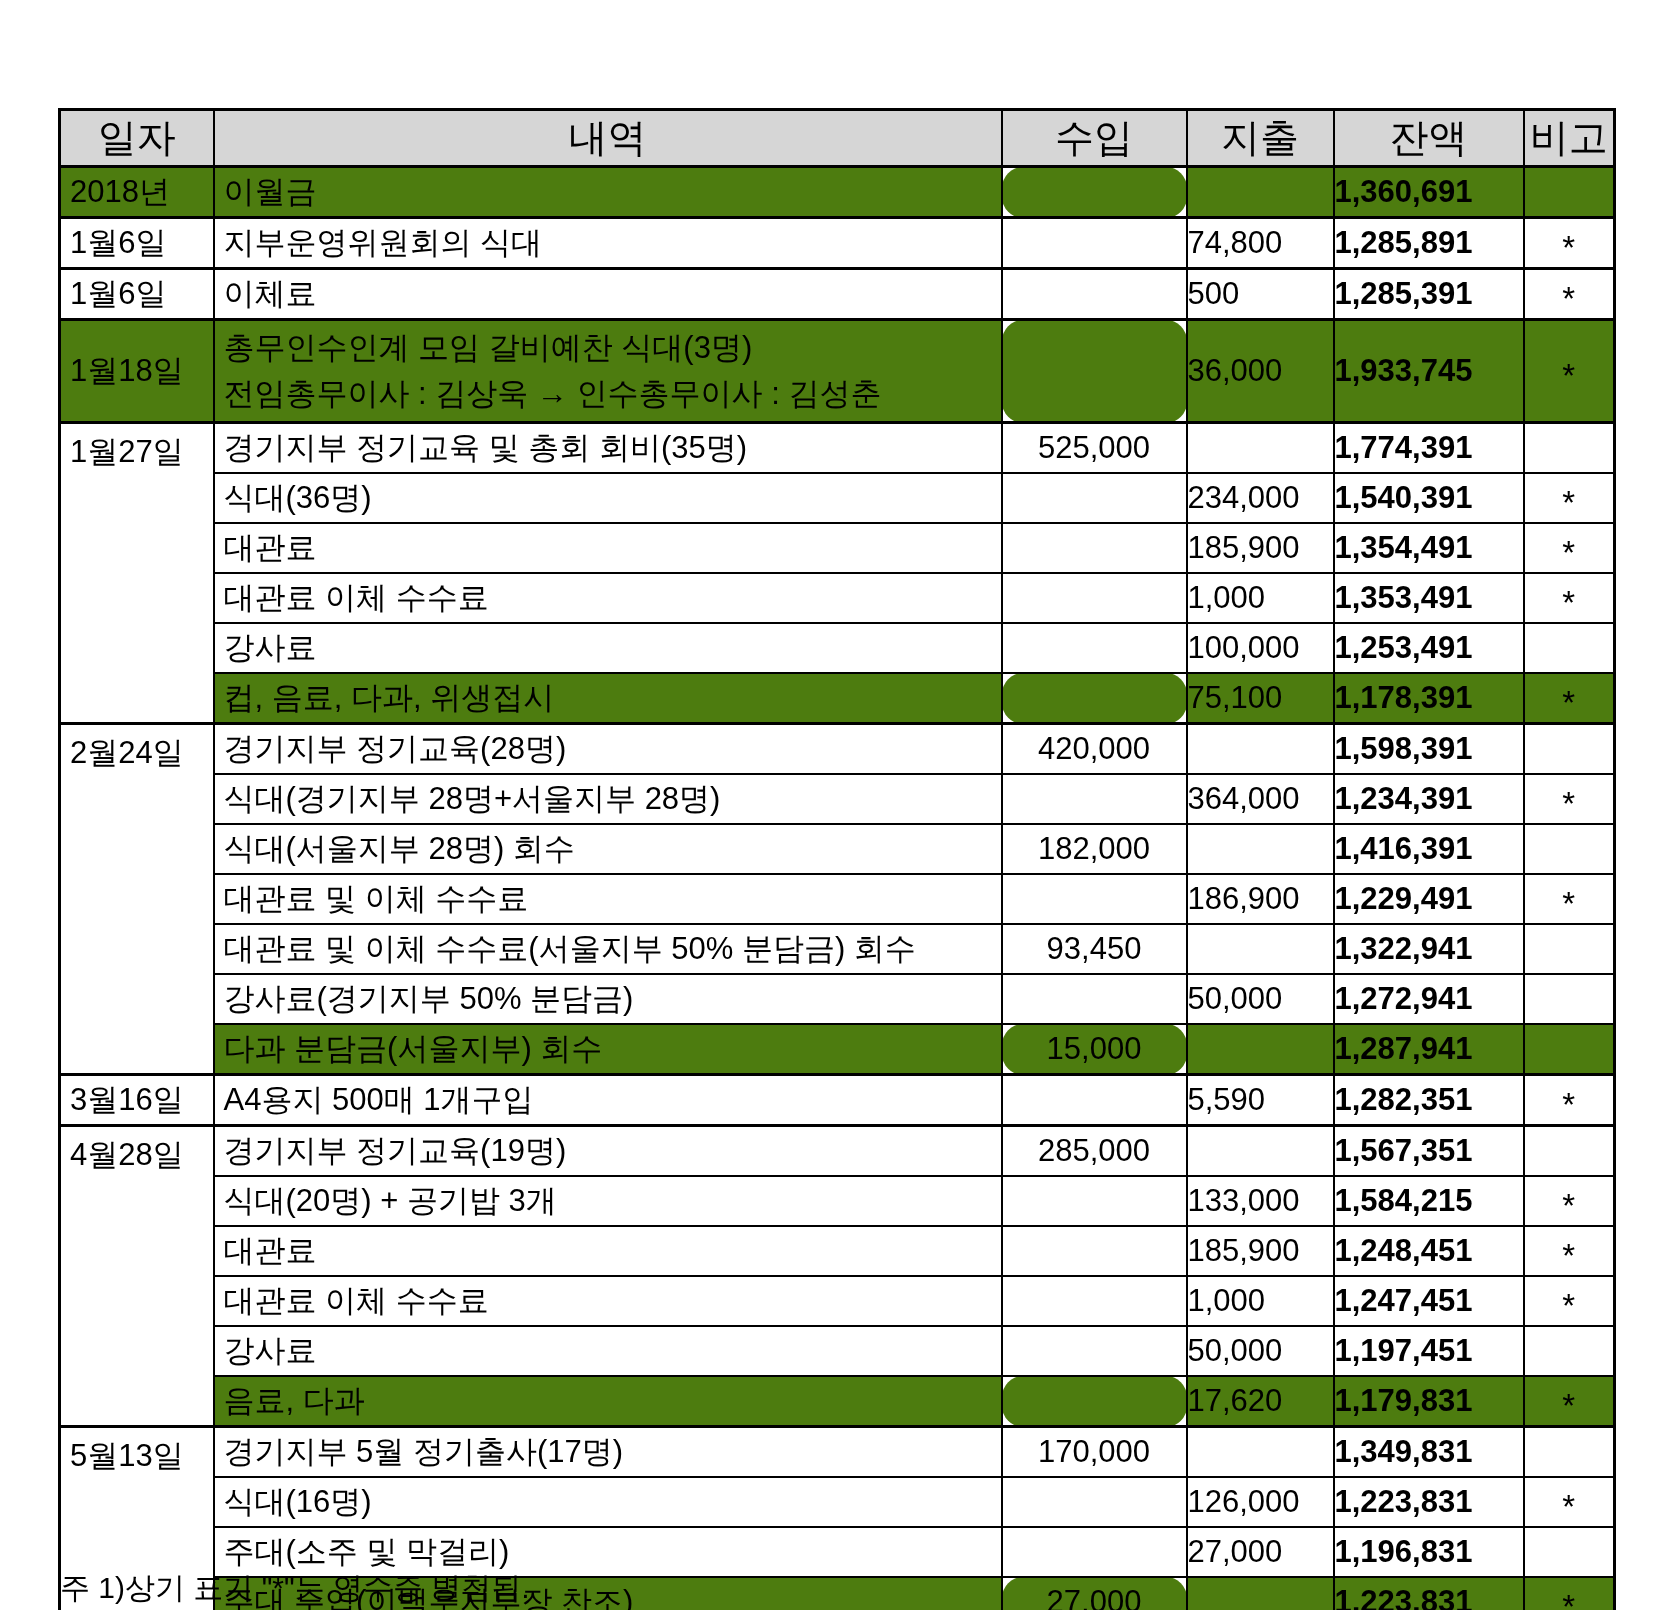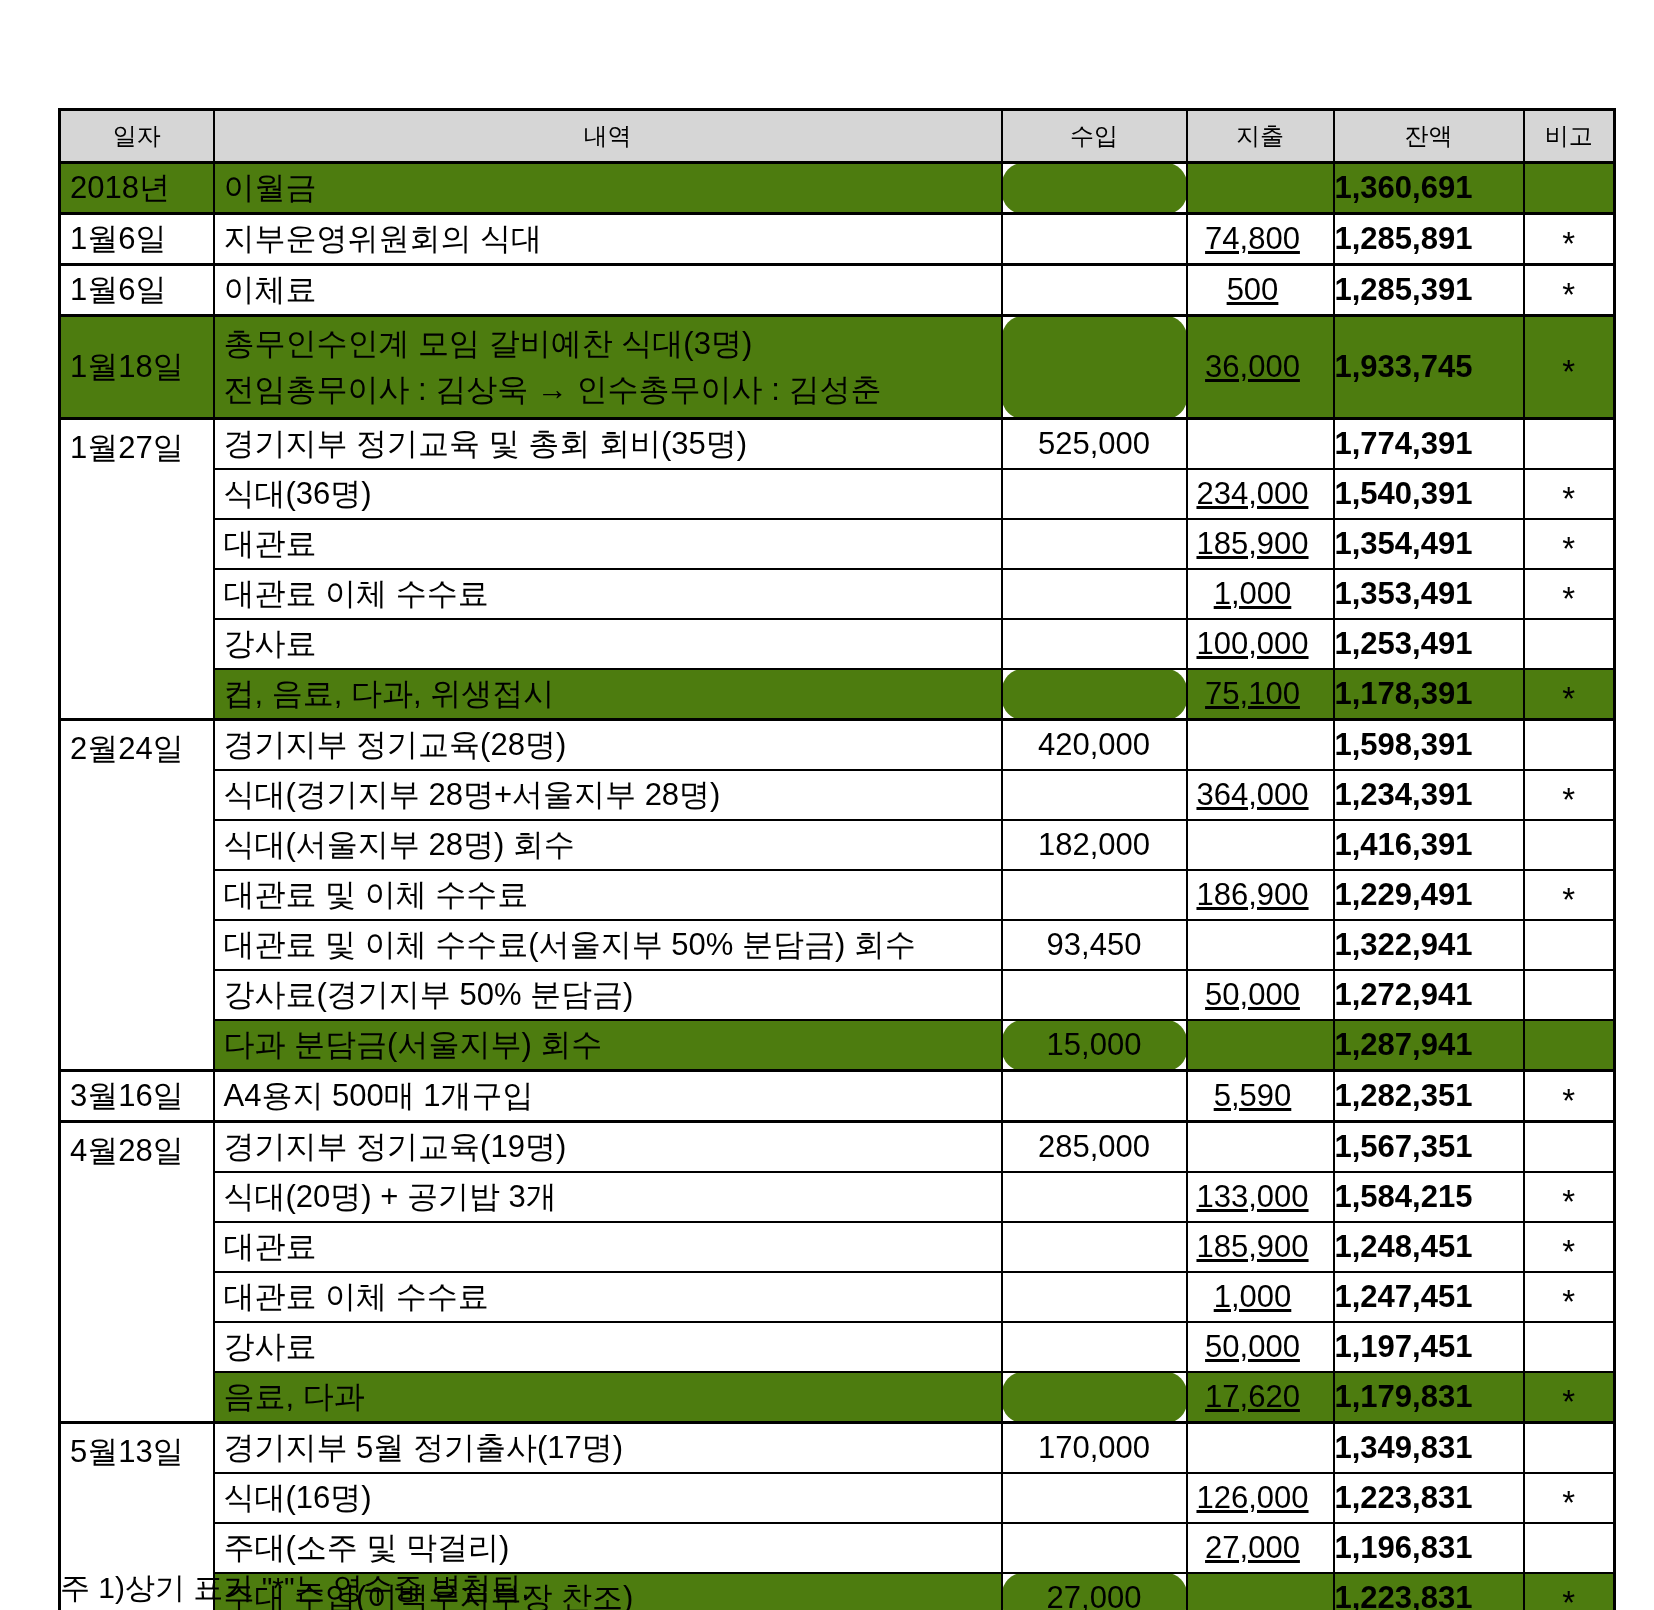--- a/index.html
+++ b/index.html
@@ -39,32 +39,32 @@
     font-size: 31px;
     overflow: hidden;
     white-space: nowrap;
     padding: 0;
     vertical-align: middle;
   }
   .report thead th {
     height: 50px;
     background: #d6d6d6;
     font-weight: normal;
-    font-size: 24px;
+    font-size: 39px;
     text-align: center;
     border-bottom: 3px solid #000;
   }
   .report td { height: 48px; }
   tr.double td { height: 100px; }
   tr.group-start td { border-top: 3px solid #000; }
   td.c-date  { text-align: left; padding-left: 9px; }
   td.date-top { vertical-align: top; padding-top: 7px; }
   td.c-desc  { text-align: left; padding-left: 9px; margin-top: 19px; }
   td.c-income  { text-align: center; border-radius: 21px; }
-  td.c-expense { text-align: center; padding-right: 15px; text-decoration: underline; }
+  td.c-expense { text-align: left; padding-right: 15px; }
   td.c-balance { text-align: left; padding-right: 13px; font-weight: bold; }
   td.c-note { text-align: center; font-size: 33px; }
   td.c-note .star { position: relative; top: 5px; }
   .shaded { background: #4d7c0f; }
   .desc-line { line-height: 46px; }
   .footnote {
     position: absolute;
     left: 60px;
     top: 1568px;
     font-size: 30px;

